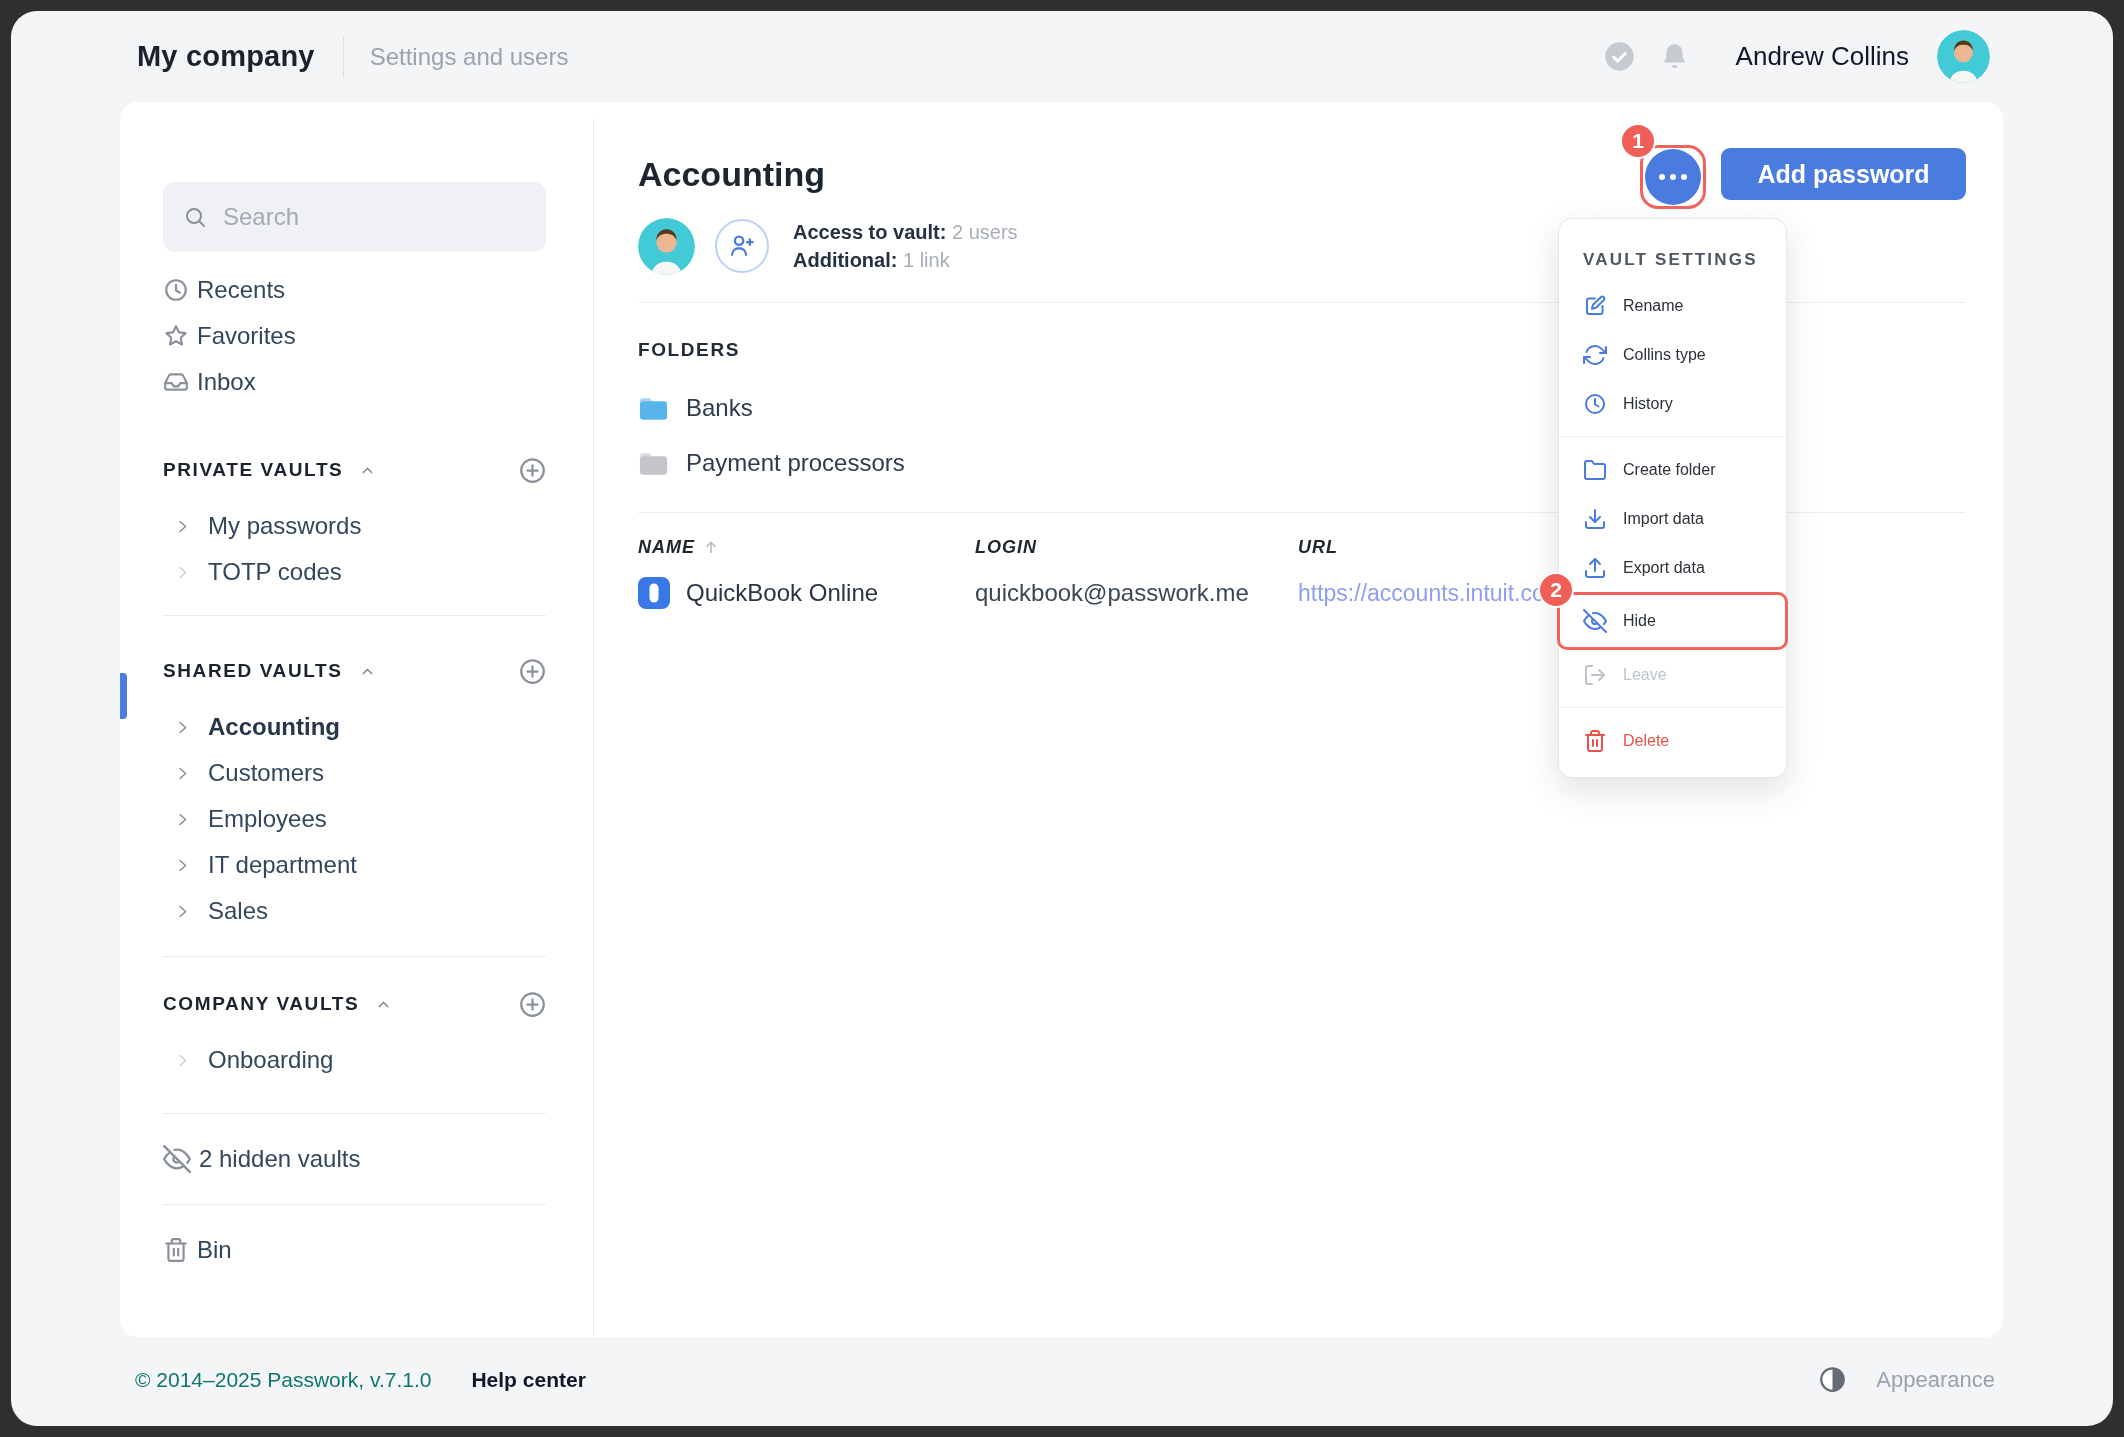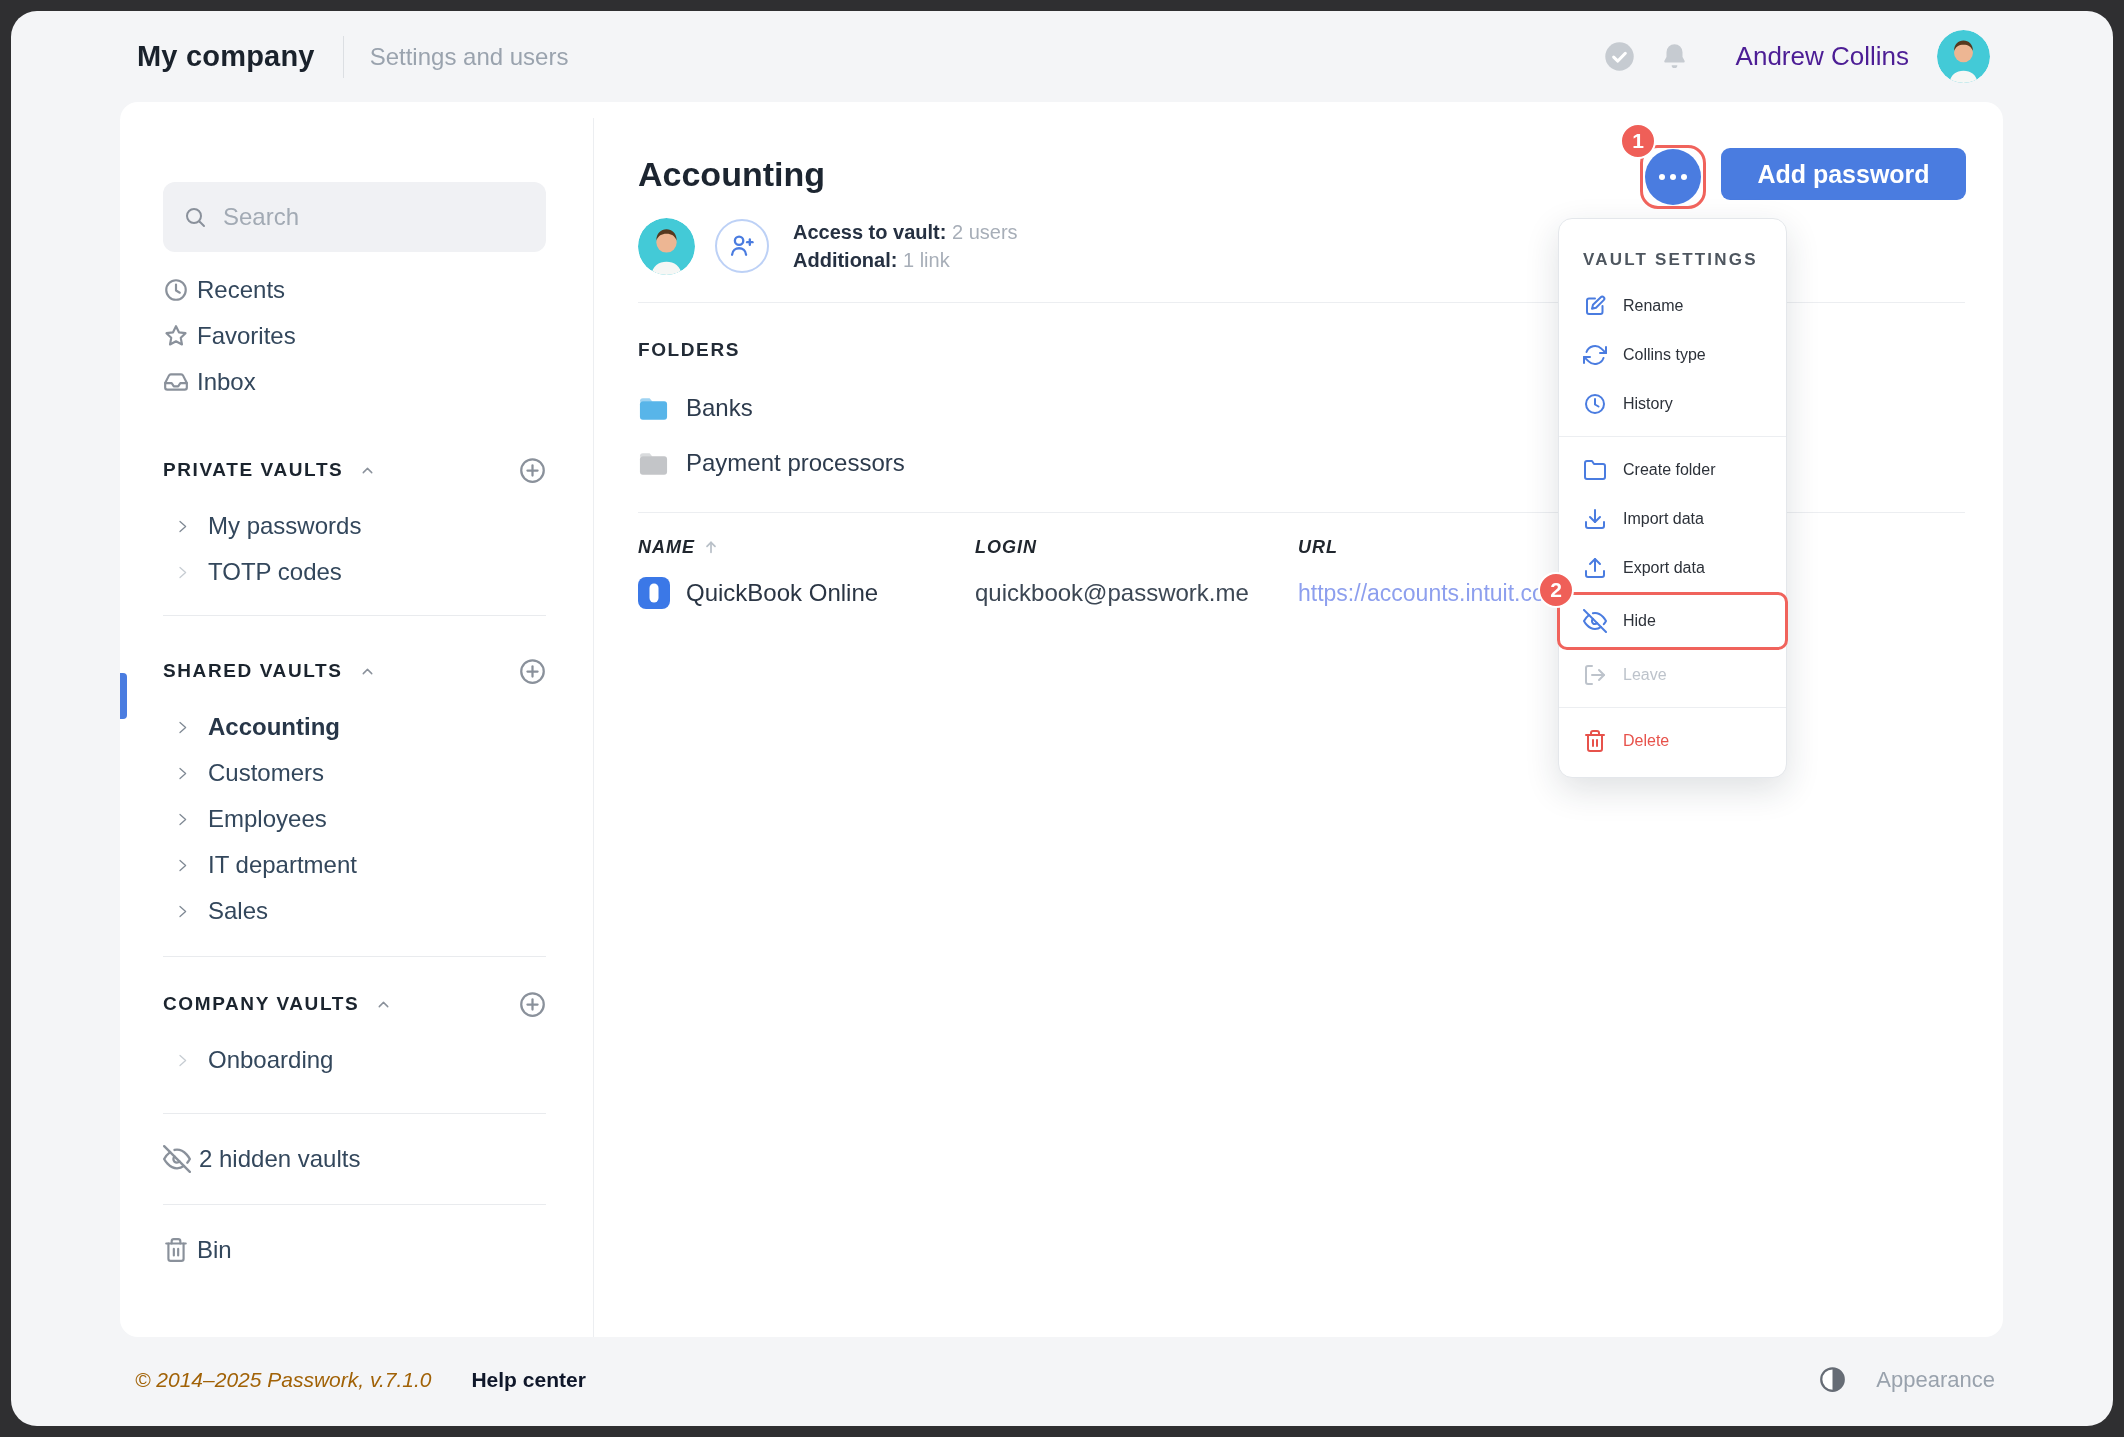--- a/index.html
+++ b/index.html
@@ -9,21 +9,21 @@
             background:#f4f5f7; border-radius:26px; overflow:hidden; }
 
   
   .topbar { height:91px; display:flex; align-items:center; padding:0 123px 0 126px; }
   .tb-company { font-size:29px; font-weight:bold; color:#1a222c; letter-spacing:.2px; }
   .tb-sep { width:1px; height:42px; background:#dcdfe3; margin:0 26px 0 28px; }
   .tb-section { font-size:24px; color:#9aa3ae; }
   .tb-right { margin-left:auto; display:flex; align-items:center; }
   .tb-ic { width:31px; height:31px; }
   .tb-bell { margin-left:24px; }
-  .tb-name { margin-left:46px; font-size:26px; color:#4c1d95; }
+  .tb-name { margin-left:46px; font-size:26px; color:#0f172a; }
   .avatar { width:53px; height:53px; margin-left:28px; border-radius:50%; overflow:hidden; flex:none; }
 
   
   .card { position:absolute; left:109px; top:91px; width:1883px; height:1235px;
           background:#fff; border-radius:18px; z-index:1; }
 
   
   .sidebar { position:absolute; left:0; top:16px; bottom:0; width:474px; border-right:1px solid #eceef1;
              padding:64px 47px 0 43px; border-radius:18px 0 0 18px; }
   .search-box { height:70px; background:#f0f1f4; border-radius:12px; display:flex; align-items:center;
@@ -98,21 +98,21 @@
                 letter-spacing:2.2px; color:#4e565f; }
   .mi { height:49px; display:flex; align-items:center; gap:16px; padding-left:24px; font-size:16px; color:#2c3139; cursor:pointer; }
   .mi svg { width:24px; height:24px; color:#4a7ce0; flex:none; }
   .mi.hide-row { height:58px; margin:0 -2px; border:3px solid #f0635c; border-radius:10px; padding-left:23px; }
   .mi.disabled { color:#bdc3cb; } .mi.disabled svg { color:#bdc3cb; }
   .mi.danger { color:#e7524b;text-align:right; } .mi.danger svg { color:#e7524b; }
   .menu-div { height:1px; background:#eceef1; margin:8px 0; }
 
   
   .footer-left { position:absolute; left:124px; top:1357px; display:flex; align-items:center; gap:40px; font-size:21px; }
-  .copyright { color:#a16207;font-style:italic; }
+  .copyright { color:#0f766e; }
   .help { color:#0f172a; cursor:pointer;font-weight:bold; }
   .appearance { position:absolute; top:1355px; right:118px; display:flex; align-items:center; gap:30px;
                 font-size:22px; color:#99a2ad; cursor:pointer; }
   .appearance svg { width:27px; height:27px; }
 
   svg.stroke { fill:none; stroke:currentColor; stroke-width:2; stroke-linecap:round; stroke-linejoin:round; }
   .gray-ic { color:#8a919b; }
 </style>
 </head>
 <body>

